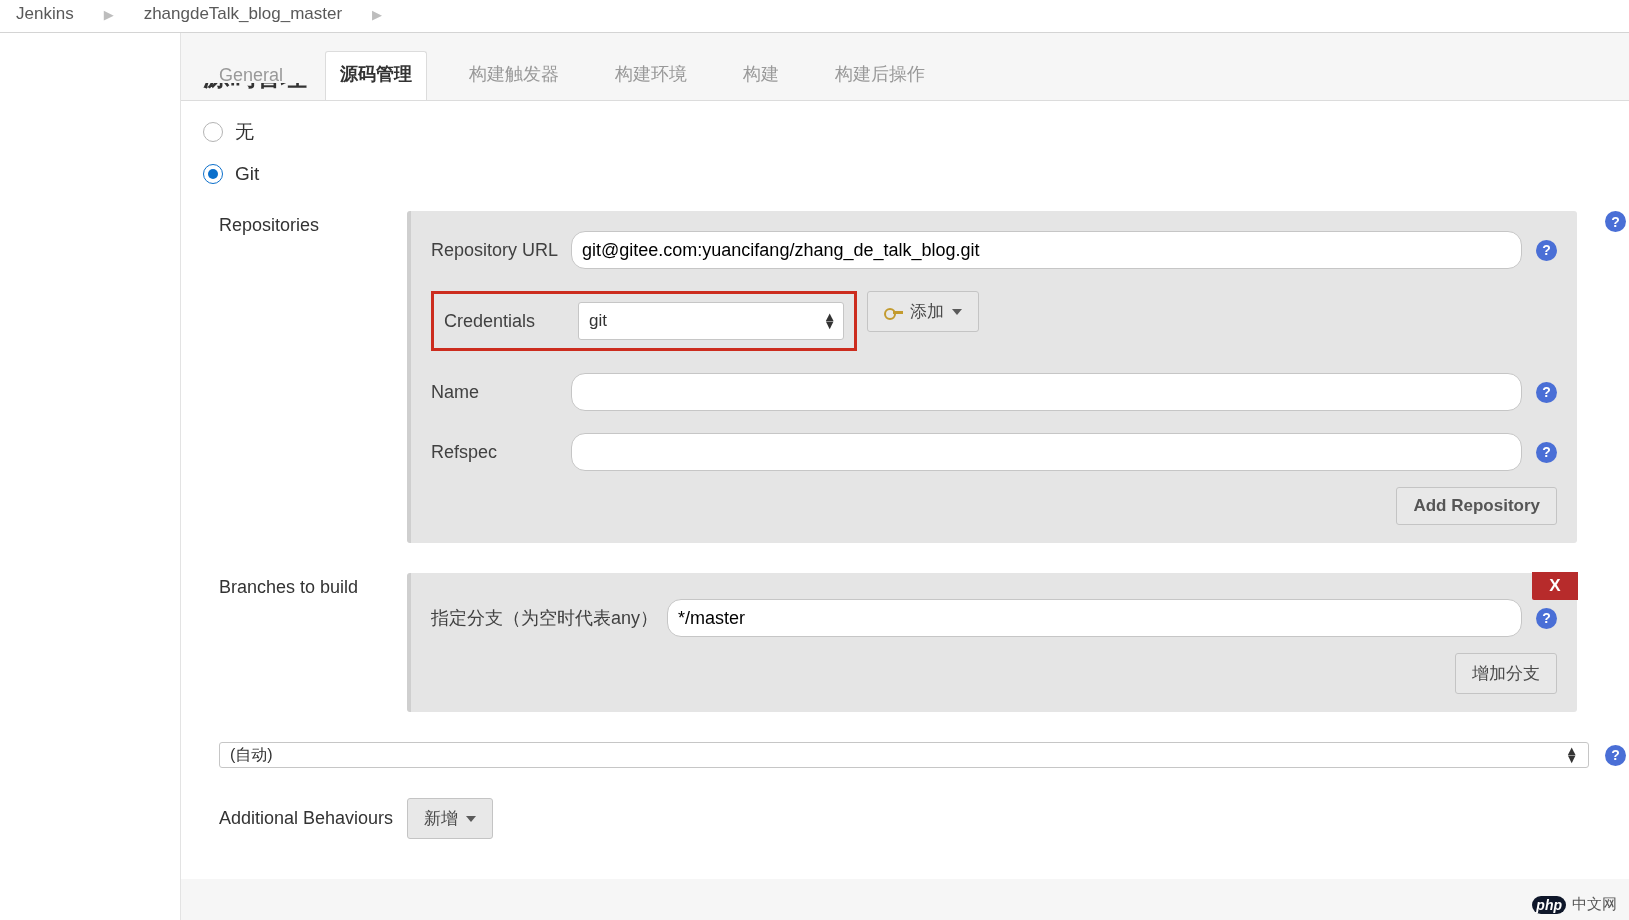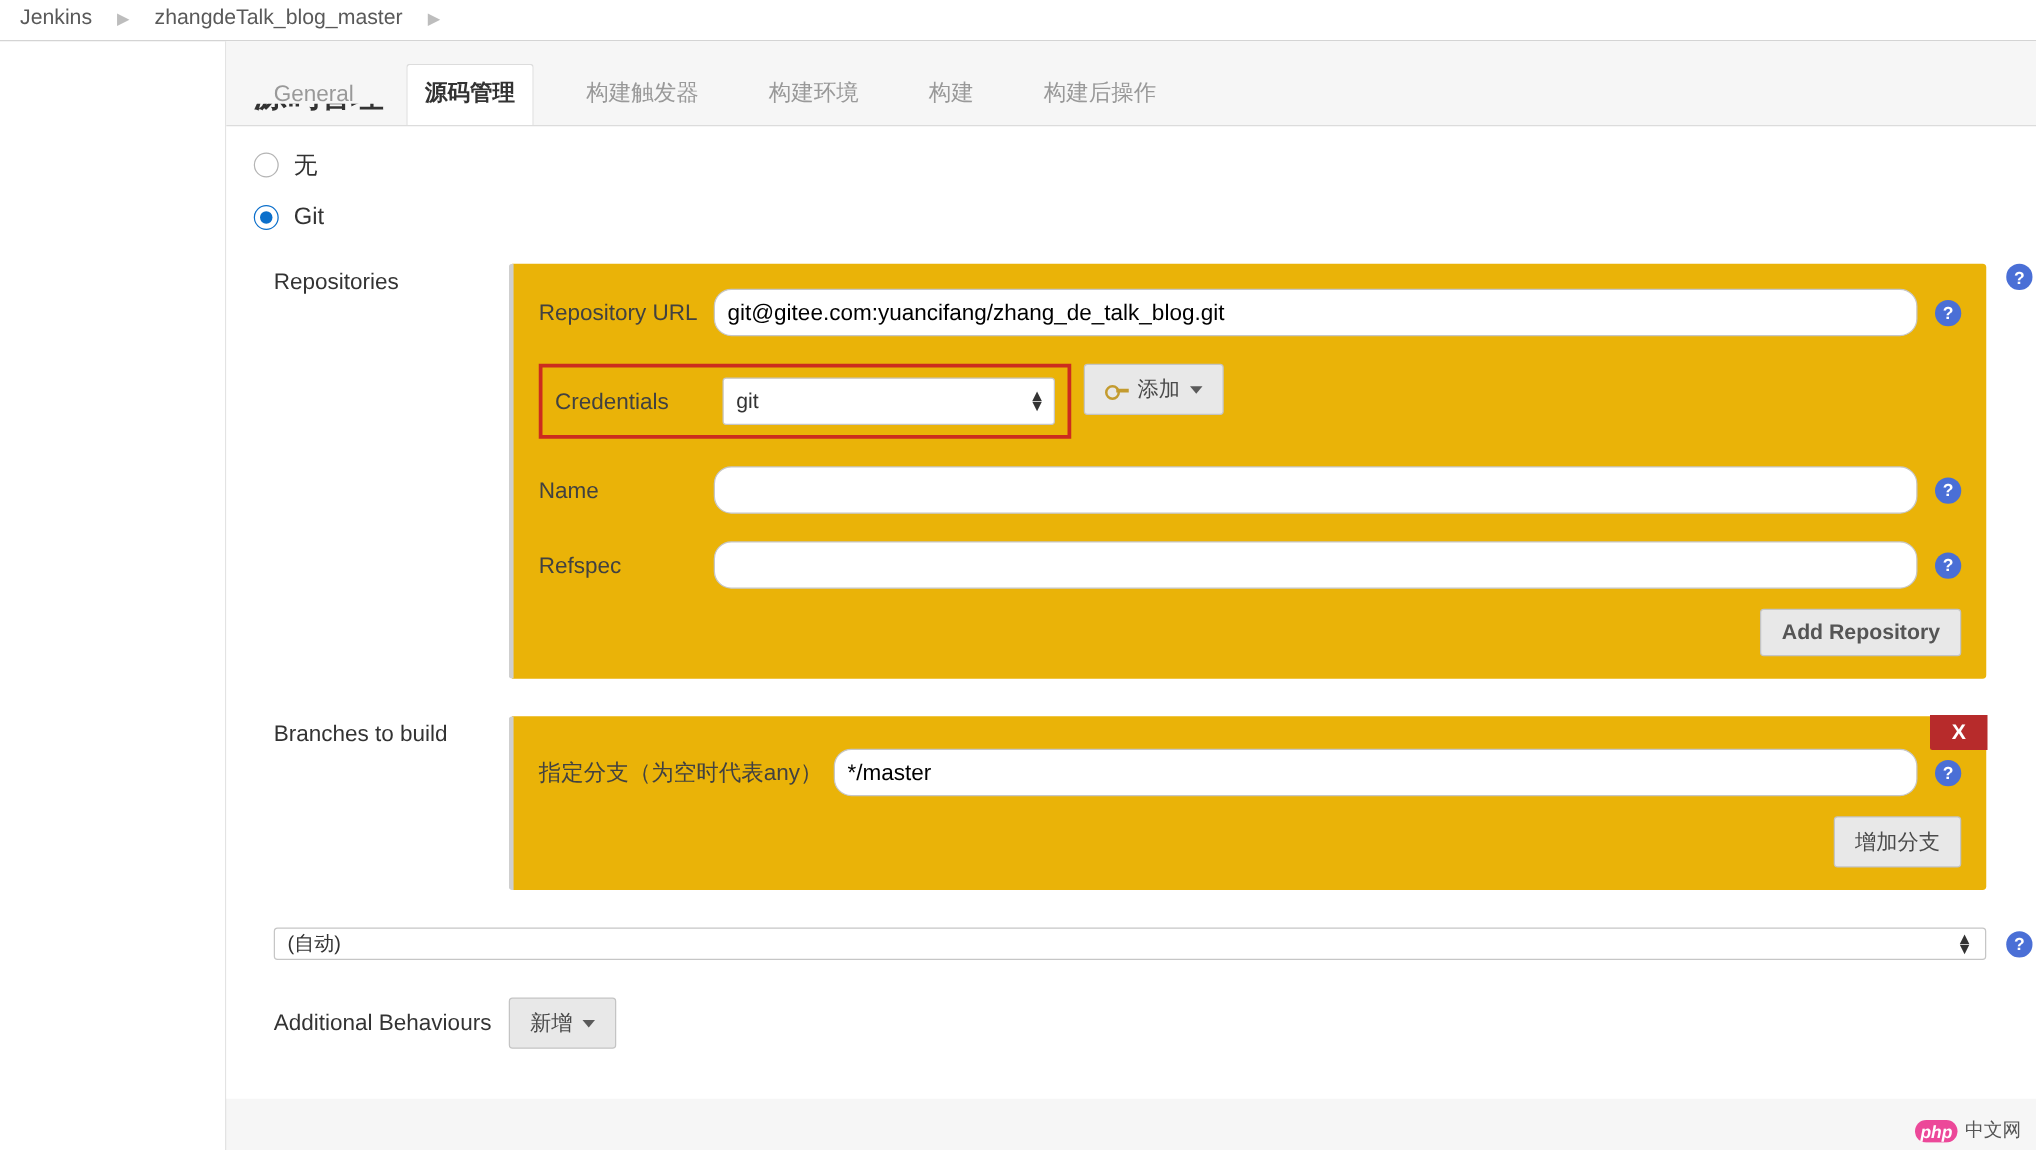--- a/index.html
+++ b/index.html
@@ -9,21 +9,21 @@
       font-size: 16px;
       color: #333;
       background: #fff;
     }
     .breadcrumb-bar {
       border-bottom: 1px solid #d4d4d4;
       padding: 4px 16px 8px;
       background: #fff;
       display: flex;
       align-items: center;
-      gap: 20px;
+      gap: 30px;
     }
     .breadcrumb-bar a { color: #595959; text-decoration: none; font-size: 17px; }
     .breadcrumb-sep { color: #bdbdbd; font-size: 13px; }
     .content-wrap {
       background: #f6f6f6;
       margin-left: 180px;
       min-height: 900px;
       border-left: 1px solid #e3e3e3;
     }
     .tabs {
@@ -81,25 +81,25 @@
     .section-row {
       display: flex; align-items: flex-start; gap: 0;
       margin-bottom: 30px;
     }
     .section-label {
       width: 188px; font-size: 18px; color: #333;
       padding-top: 4px;
     }
     .section-panel {
       flex: 1;
-      background: #eab308;
+      background: #e5e5e5;
       border-left: 4px solid #cfcfcf;
       padding: 20px 20px 18px 20px;
       border-radius: 3px;
-      margin-right: 12px;
+      margin-right: 24px;
       position: relative;
     }
     .field-row {
       display: flex; align-items: center; margin-bottom: 22px;
     }
     .field-label {
       width: 140px; font-size: 18px; color: #414141; flex-shrink: 0;
     }
     .text-input {
       flex: 1;
@@ -167,21 +167,21 @@
     .key-icon::after {
       content:""; position:absolute; left:9px; top:4px; width:10px; height:3px;
       background:#c39b2f;
     }
     .watermark {
       position: fixed; right: 12px; bottom: 6px;
       display: flex; align-items: center; gap: 6px;
       font-size: 15px; color: #555;
     }
     .watermark .pill {
-      background: #ec4899; color:#fff; font-style: italic; font-weight:700;
+      background: #0f172a; color:#fff; font-style: italic; font-weight:700;
       padding: 1px 4px; border-radius: 10px; font-size: 14px;
     }
     .field-row.name .text-input, .field-row.refspec .text-input { flex:1; }
     .section-row.browser .section-label { padding-top: 8px; }
     .section-row.behav .section-label { padding-top: 10px; }
     .behav-wrap { display:flex; align-items:center;}
     .row3 { display:flex; align-items:flex-start; }
     .panel-col { flex:1; }
     .outer-help { width:28px; padding-left:4px; }
   </style>

